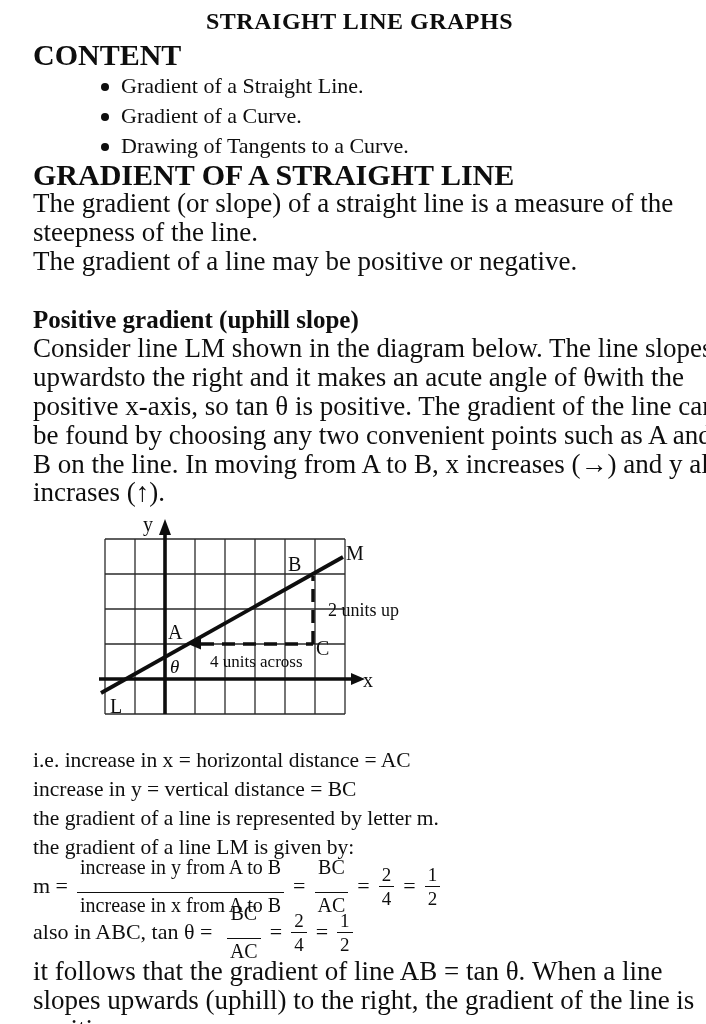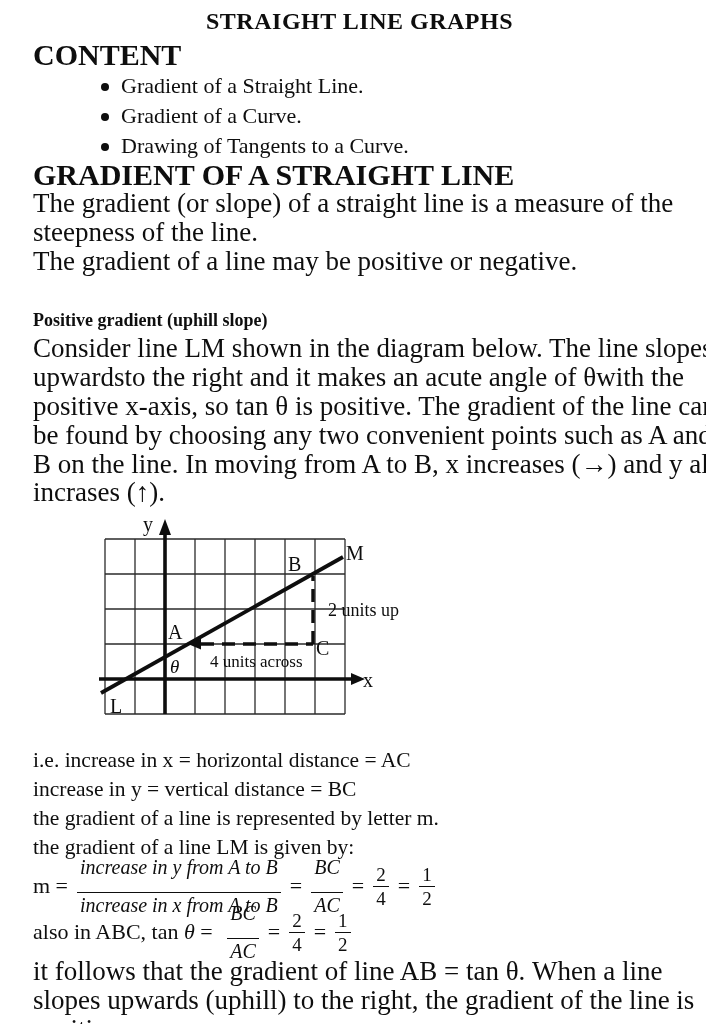--- a/index.html
+++ b/index.html
@@ -7,39 +7,39 @@
     width:706px;height:1024px;background:#ffffff;position:relative;
     font-family:"Liberation Serif",serif;color:#0e0e0e;overflow:hidden;
     margin:0 auto;
   }
   .content{padding:0 10px 0 33px;}
   .doc-title{
     font-size:24px;font-weight:bold;text-align:center;
     margin:3px 10px 1px 0;letter-spacing:.5px;line-height:37px;
   }
   .h-caps{font-size:30px;font-weight:bold;line-height:28px;margin:0;}
-  .h-sub{font-size:18px;font-weight:bold;line-height:28px;margin:0;}
+  .h-sub{font-size:25px;font-weight:bold;line-height:28px;margin:0;}
   ul.bullets{margin:2px 0 0 0;padding-left:70px;list-style:none;}
   ul.bullets li{font-size:22px;line-height:30px;position:relative;padding-left:18px;}
   ul.bullets li::before{
     content:"";position:absolute;left:-2px;top:12px;width:8px;height:8px;
     border-radius:50%;background:#0e0e0e;
   }
   .para{font-size:27px;line-height:28.8px;margin:0;white-space:pre;}
   .gap{height:31px;}
   .diagram-wrap{margin:6px 0 0 0;height:213px;}
   .list4{font-size:21.5px;line-height:28.8px;margin:20px 0 0 0;white-space:pre;}
   .formula{display:flex;align-items:center;gap:9px;font-size:22px;margin:2px 0 0 0;height:46px;}
   .formula .lhs{white-space:pre;}
   .frac{display:inline-flex;flex-direction:column;align-items:center;line-height:1.12;}
   .frac .num{padding:0 3px 1px 3px;}
   .frac .den{border-top:1.7px solid #0e0e0e;padding:1px 3px 0 3px;text-align:right;}
   .f-big{font-size:20px;}
   .f-small{font-size:19px;}
-  .mathit{font-style:italic;gap:13px;}
+  .mathit{gap:13px;}
   .closing{margin-top:4px;}
 </style>
 </head>
 <body>
 
 <div class="page">
   <div class="content">
 
     <div class="doc-title">STRAIGHT LINE GRAPHS</div>
 

